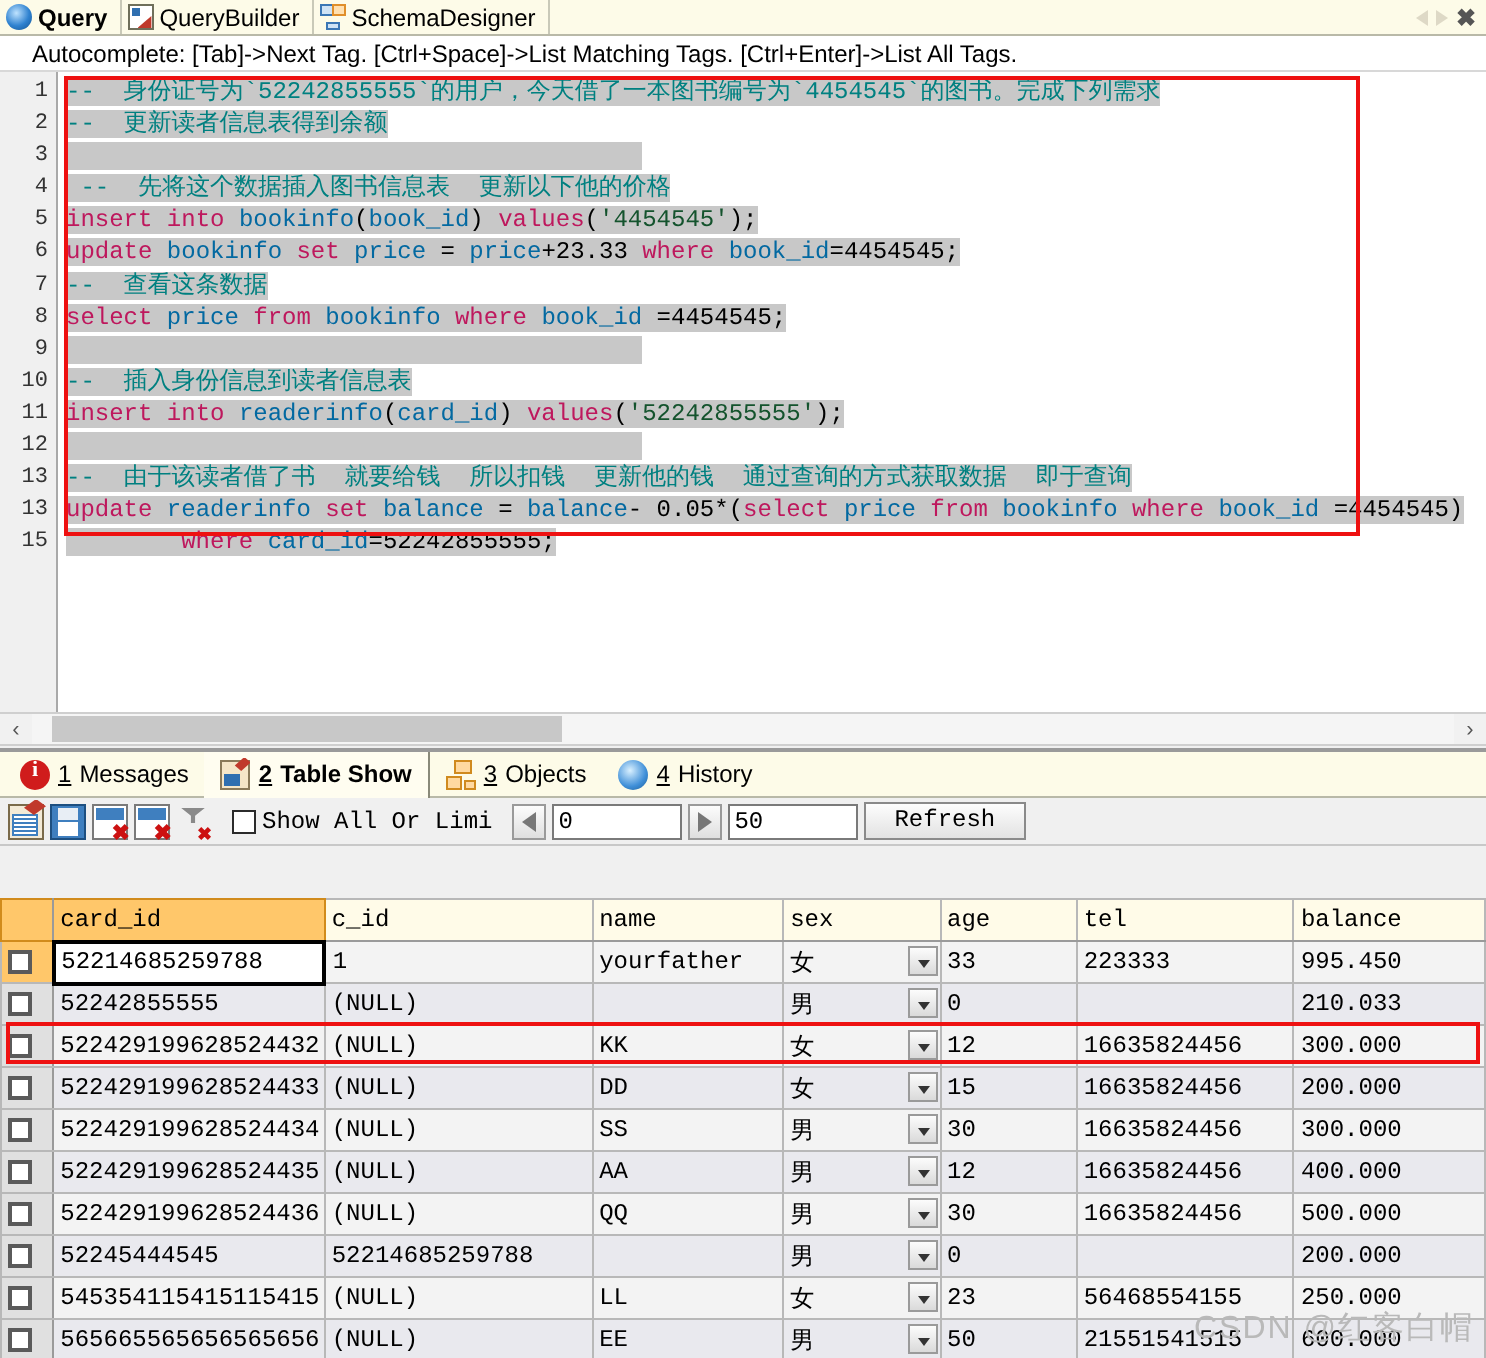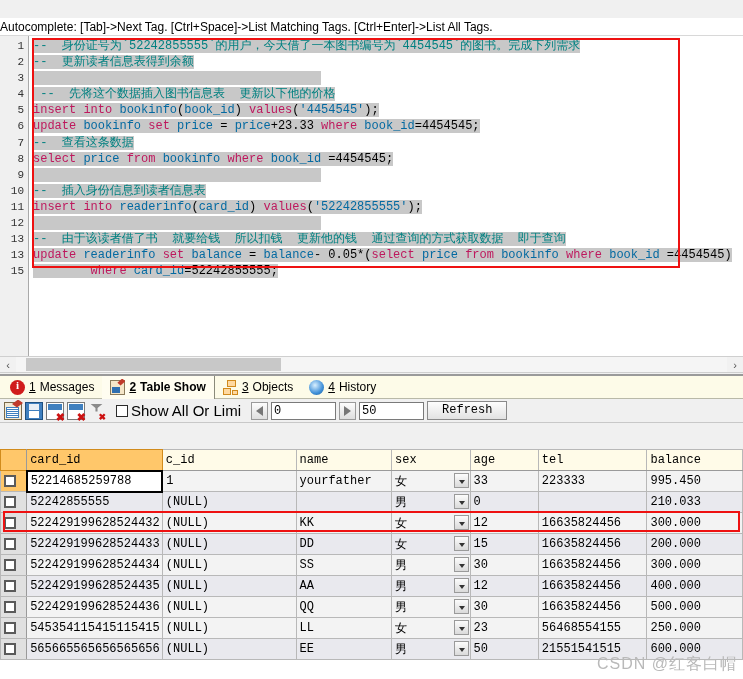--- a/index.html
+++ b/index.html
@@ -44,21 +44,21 @@
   .winctl { margin-left:auto; display:flex; align-items:center; gap:4px; padding-right:5px; color:#555; }
   .winctl .arr { width:0;height:0;border-top:4px solid transparent;border-bottom:4px solid transparent; }
   .winctl .arr.l { border-right:6px solid #ded9c6; }
   .winctl .arr.r { border-left:6px solid #ded9c6; }
   .winctl .xbtn { font-size:12px; font-weight:bold; color:#555; line-height:10px; }
 
   
   .hintbar {
     position:absolute; left:0; top:18px; width:743px; height:18px;
     background:#ffffff; color:#000; font-size:12px;
-    display:flex; align-items:center; padding-left:0;
+    display:flex; align-items:center; padding-left:16px;
     border-bottom:1px solid #d8d8d8;
   }
 
   
   .editor-wrap {
     position:absolute; left:0; top:36px; width:743px; height:320px;
     background:#ffffff; display:flex;
   }
   .gutter {
     width:29px; background:#f0f0f0; border-right:1px solid #a9a9a9;
@@ -68,21 +68,21 @@
   .gutter div { height:16.1px; line-height:16.1px; }
   .code {
     flex:1; position:relative; overflow:hidden;
     font-family:"Liberation Mono", monospace; font-size:12px;
     padding-top:2px; padding-left:4px;
     white-space:pre;
   }
   .code .ln { height:16.1px; line-height:16.1px; white-space:pre; }
   .code .sel { background:#c8c8c8; }
   .kw  { color:#be185d; }
-  .str { color:#0369a1; }
+  .str { color:#14532d; }
   .cmt { color:#008080; }
   .id  { color:#0369a1; }
 
   .redbox {
     position:absolute; left:32px; top:38px; width:648px; height:230px;
     border:2px solid #ee1111; pointer-events:none;
   }
 
   
   .hscroll {
@@ -139,21 +139,21 @@
      background:#3f7fbf; }
   .tb-delrow:after, .tb-delall:after {
      content:"\2716"; position:absolute; right:-2px; bottom:-4px; color:#cc1111;
      font-size:11px; font-weight:bold; line-height:11px; }
   .tb-filter { }
   .tb-filter:before { content:""; position:absolute; left:2px; top:2px; width:13px; height:8px;
                       background:#8a8a8a; clip-path: polygon(0 0,100% 0,58% 55%,58% 100%,42% 100%,42% 55%); }
   .tb-filter:after { content:"\2716"; position:absolute; right:0px; bottom:-2px; color:#cc1111;
                      font-size:9px; font-weight:bold; }
   .chk { width:12px; height:12px; border:1px solid #2b2b2b; background:#fff; display:inline-block; flex:none; }
-  .tb-label { font-family:Liberation Sans, sans-serif; font-size:15px; color:#000; white-space:nowrap; }
+  .tb-label { font-family:Liberation Mono, monospace; font-size:12px; color:#000; white-space:nowrap; }
   .spin {
     width:17px; height:18px; background:linear-gradient(#fcfcfc,#dfdfdf); border:1px solid #9a9a9a;
     display:flex; align-items:center; justify-content:center;
   }
   .spin .tri { width:0;height:0;border-top:5px solid transparent;border-bottom:5px solid transparent; }
   .spin .tri.l { border-right:7px solid #777; }
   .spin .tri.r { border-left:7px solid #777; }
   .numbox {
     height:18px; border:1px solid #7a7a7a; background:#fff; font-family:"Liberation Mono", monospace;
     font-size:12px; padding:0 2px; line-height:16px;
@@ -194,20 +194,41 @@
   .watermark {
     position:absolute; right:6px; bottom:4px; font-size:16px; color:#b9b9b9;
     font-family:"Liberation Sans", sans-serif; letter-spacing:1px; pointer-events:none;
   }
 </style>
 </head>
 <body>
 
 <div id="app">
 
+  <div class="tabstrip">
+    <div class="tab active">
+      <span class="ticon ic-query"></span>
+      <span>Query</span>
+    </div>
+    <div class="tab">
+      <span class="ticon ic-qb"></span>
+      <span>QueryBuilder</span>
+    </div>
+    <div class="tab">
+      <span class="ticon ic-sd">
+          <span></span>
+        </span>
+      <span>SchemaDesigner</span>
+    </div>
+    <div class="winctl">
+      <span class="arr l"></span>
+      <span class="arr r"></span>
+      <span class="xbtn">✖</span>
+    </div>
+  </div>
 
   <div class="hintbar">
     <span>Autocomplete: [Tab]-&gt;Next Tag. [Ctrl+Space]-&gt;List Matching Tags. [Ctrl+Enter]-&gt;List All Tags.</span>
   </div>
 
   <div class="editor-wrap">
     <div class="gutter" id="gutter">
         <div>1</div>
         <div>2</div>
         <div>3</div>
@@ -372,20 +393,30 @@
             <tr>
               <td class="col-sel"><span class="selbox"></span></td>
               <td>522429199628524436</td>
               <td>(NULL)</td>
               <td>QQ</td>
               <td class="dd"><span>男</span><span class="ddbtn"></span></td>
               <td class="rt">30</td>
               <td>16635824456</td>
               <td class="rt">500.000</td>
             </tr>
+            <tr class="alt">
+              <td class="col-sel"><span class="selbox"></span></td>
+              <td>52245444545</td>
+              <td>52214685259788</td>
+              <td></td>
+              <td class="dd"><span>男</span><span class="ddbtn"></span></td>
+              <td class="rt">0</td>
+              <td></td>
+              <td class="rt">200.000</td>
+            </tr>
             <tr>
               <td class="col-sel"><span class="selbox"></span></td>
               <td>545354115415115415</td>
               <td>(NULL)</td>
               <td>LL</td>
               <td class="dd"><span>女</span><span class="ddbtn"></span></td>
               <td class="rt">23</td>
               <td>56468554155</td>
               <td class="rt">250.000</td>
             </tr>

